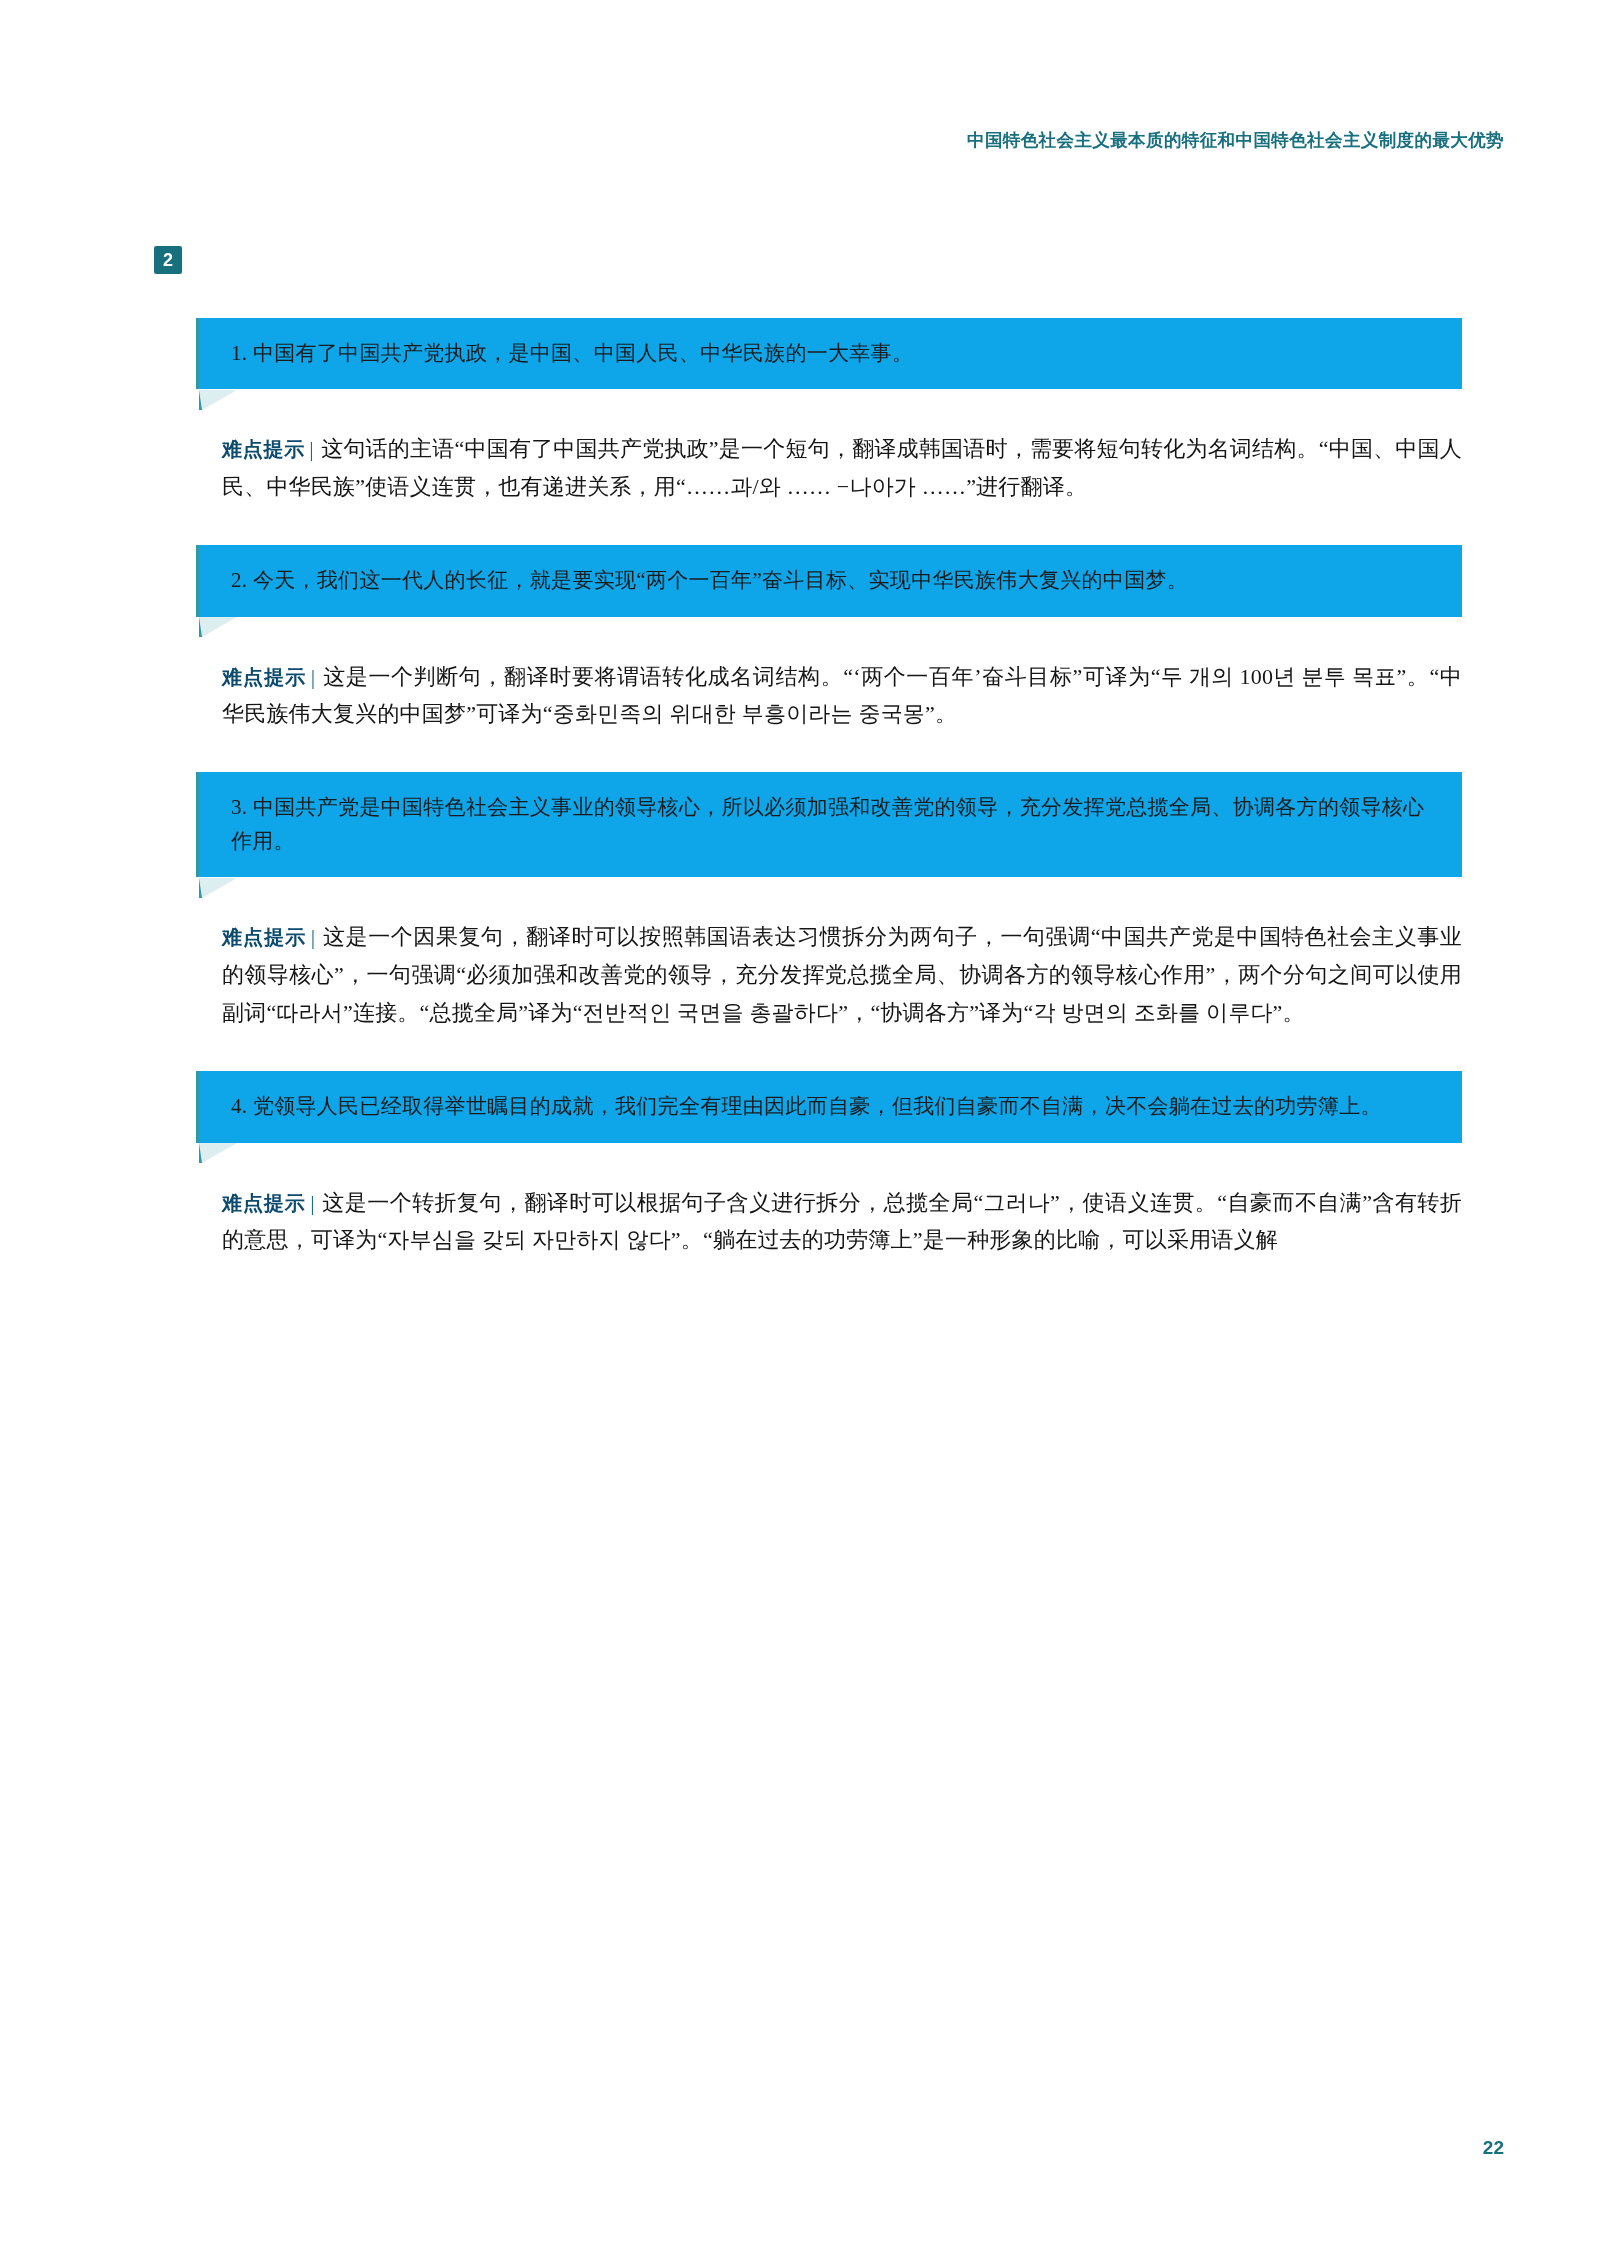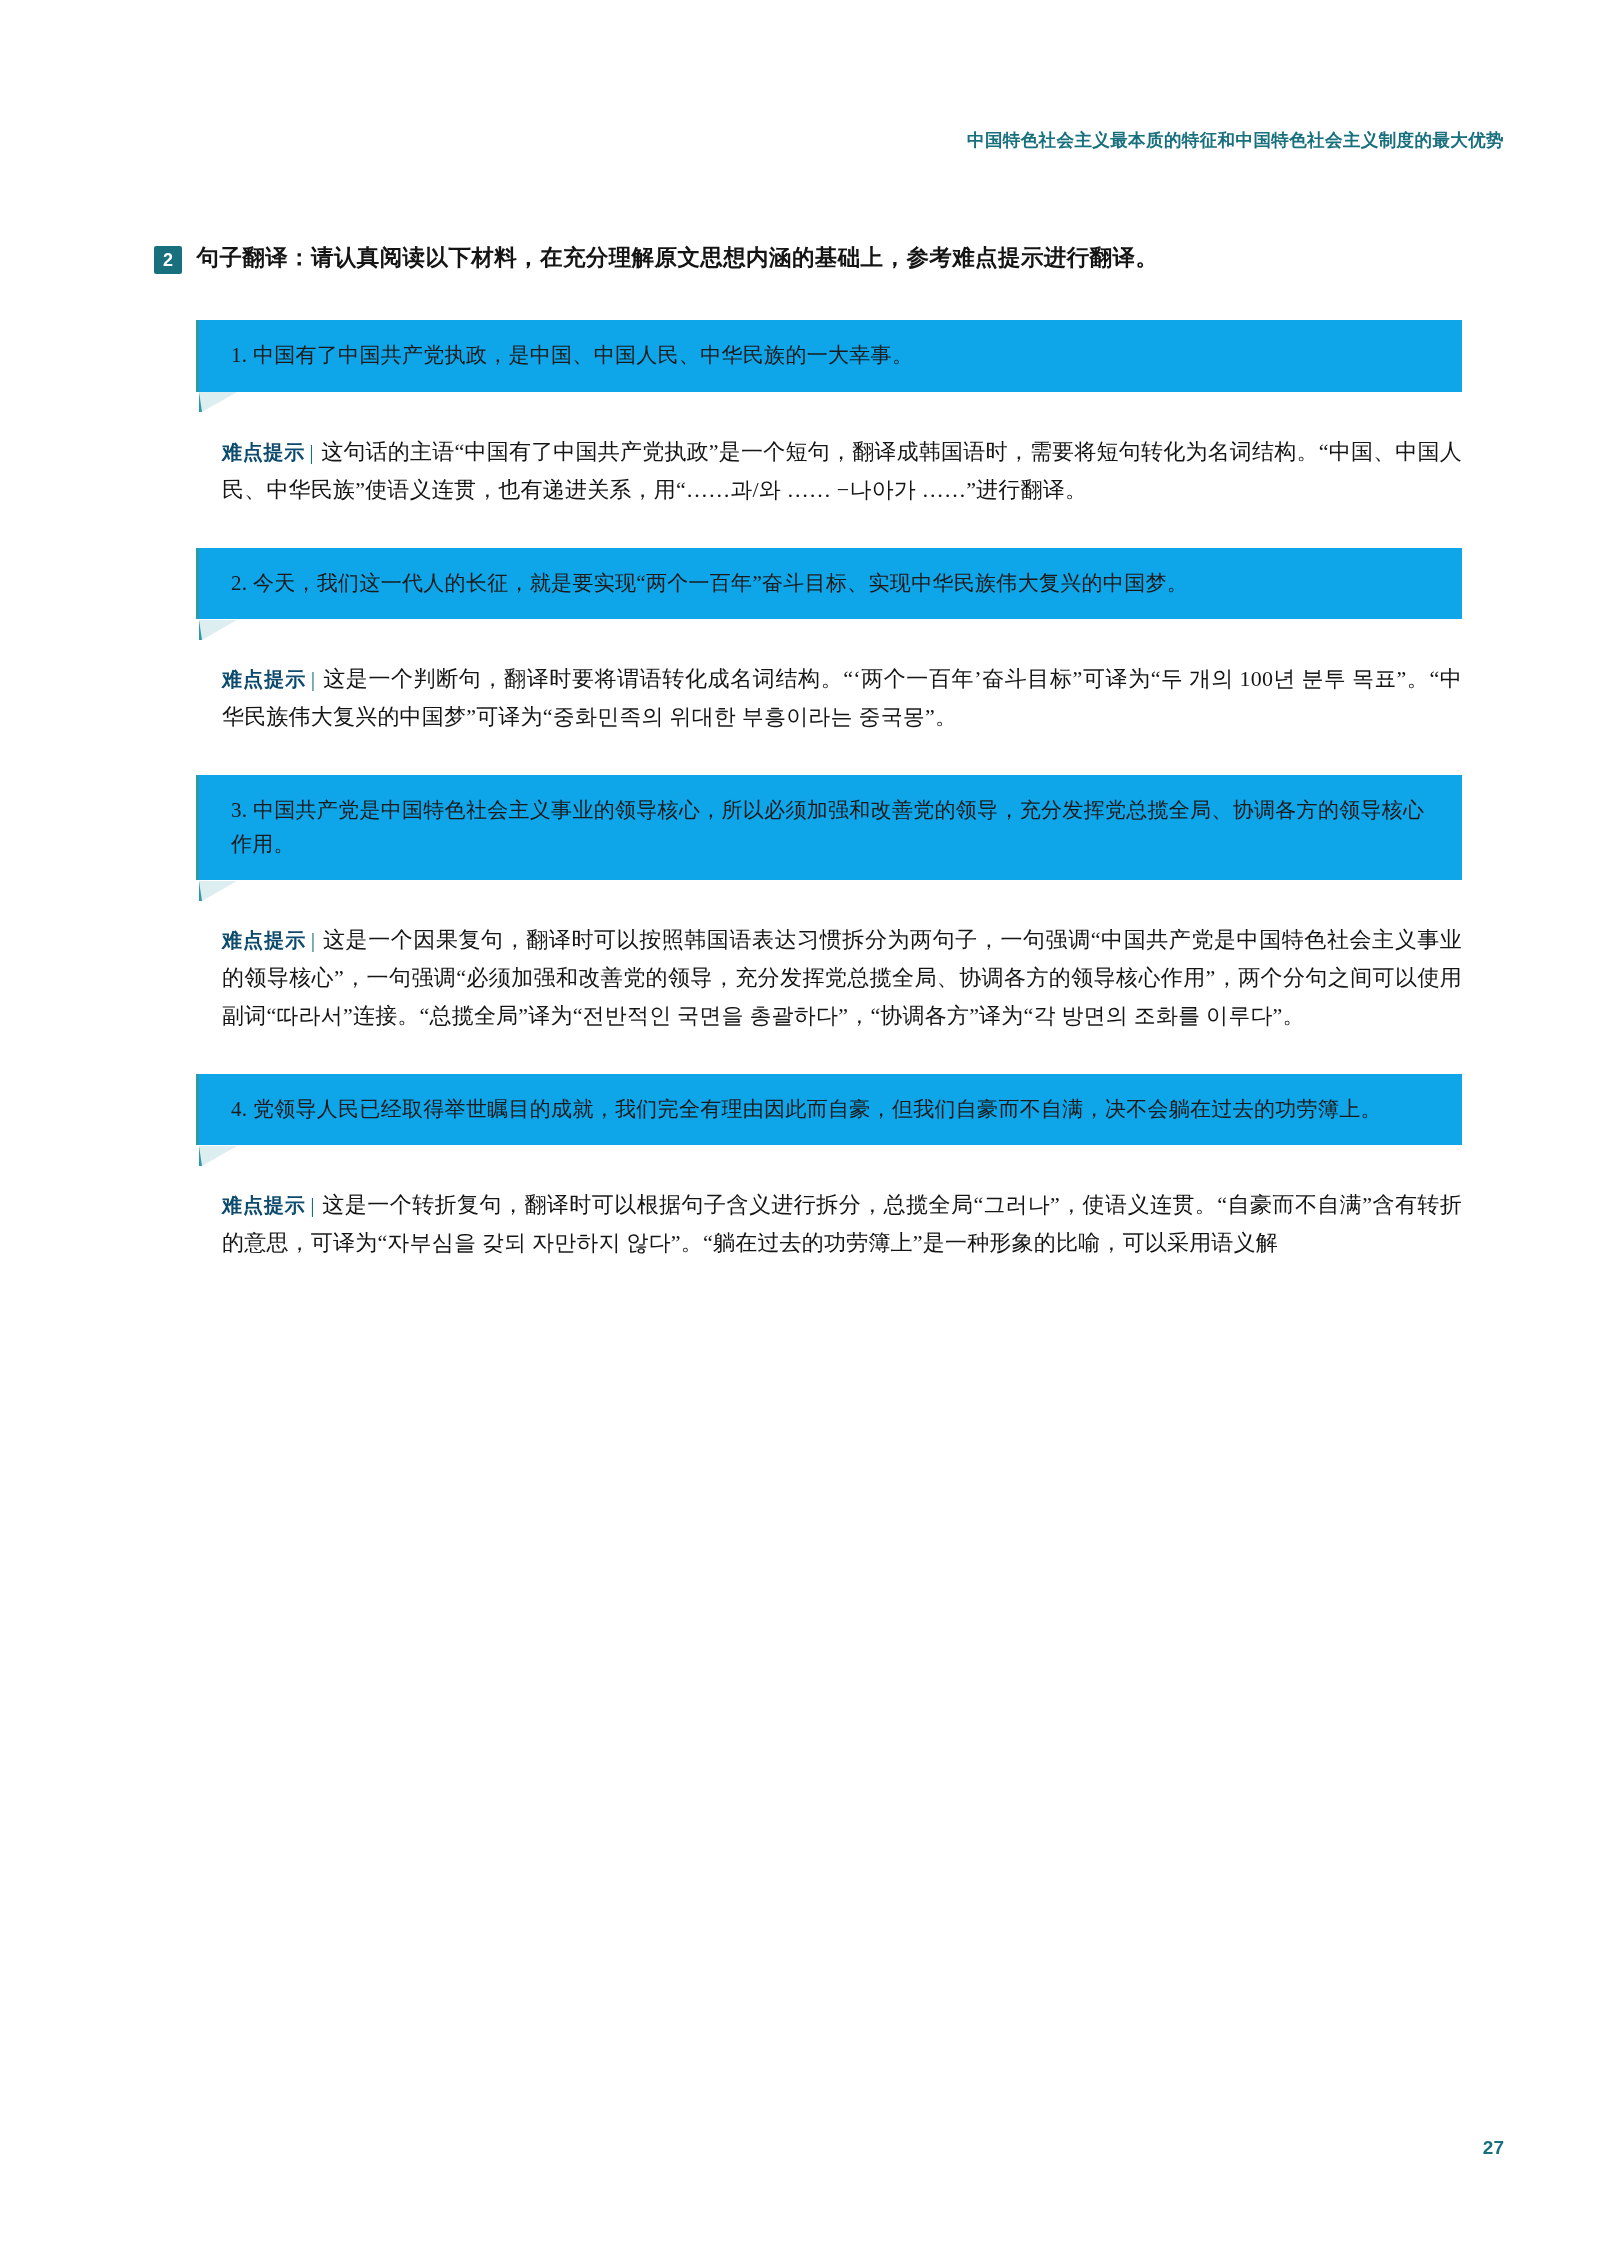--- a/index.html
+++ b/index.html
@@ -141,21 +141,20 @@
 
 <div class="page">
 
   <div class="running-header">中国特色社会主义最本质的特征和中国特色社会主义制度的最大优势</div>
 
   <div class="content">
 
 
     <div class="task-head">
       <div class="task-num">2</div>
-      <div class="task-text">句子翻译：请认真阅读以下材料，在充分理解原文思想内涵的基础上，参考难点提示进行翻译。</div>
     </div>
 
     <div class="sentence-box">1. 中国有了中国共产党执政，是中国、中国人民、中华民族的一大幸事。</div>
     <div class="hint-block">
       <span class="hint-label">难点提示</span><span class="hint-bar">|</span><span class="hint-text">这句话的主语“中国有了中国共产党执政”是一个短句，翻译成韩国语时，需要将短句转化为名词结构。“中国、中国人民、中华民族”使语义连贯，也有递进关系，用“……과/와 …… −나아가 ……”进行翻译。</span>
     </div>
 
     <div class="sentence-box two-line">2. 今天，我们这一代人的长征，就是要实现“两个一百年”奋斗目标、实现中华民族伟大复兴的中国梦。</div>
     <div class="hint-block">
       <span class="hint-label">难点提示</span><span class="hint-bar">|</span><span class="hint-text">这是一个判断句，翻译时要将谓语转化成名词结构。“‘两个一百年’奋斗目标”可译为“두 개의 100년 분투 목표”。“中华民族伟大复兴的中国梦”可译为“중화민족의 위대한 부흥이라는 중국몽”。</span>
@@ -166,16 +165,16 @@
       <span class="hint-label">难点提示</span><span class="hint-bar">|</span><span class="hint-text">这是一个因果复句，翻译时可以按照韩国语表达习惯拆分为两句子，一句强调“中国共产党是中国特色社会主义事业的领导核心”，一句强调“必须加强和改善党的领导，充分发挥党总揽全局、协调各方的领导核心作用”，两个分句之间可以使用副词“따라서”连接。“总揽全局”译为“전반적인 국면을 총괄하다”，“协调各方”译为“각 방면의 조화를 이루다”。</span>
     </div>
 
     <div class="sentence-box two-line">4. 党领导人民已经取得举世瞩目的成就，我们完全有理由因此而自豪，但我们自豪而不自满，决不会躺在过去的功劳簿上。</div>
     <div class="hint-block">
       <span class="hint-label">难点提示</span><span class="hint-bar">|</span><span class="hint-text">这是一个转折复句，翻译时可以根据句子含义进行拆分，总揽全局“그러나”，使语义连贯。“自豪而不自满”含有转折的意思，可译为“자부심을 갖되 자만하지 않다”。“躺在过去的功劳簿上”是一种形象的比喻，可以采用语义解</span>
     </div>
 
   </div>
 
-  <div class="page-number">27</div>
+  <div class="page-number">22</div>
 
 </div>
 
 
 </body></html>

